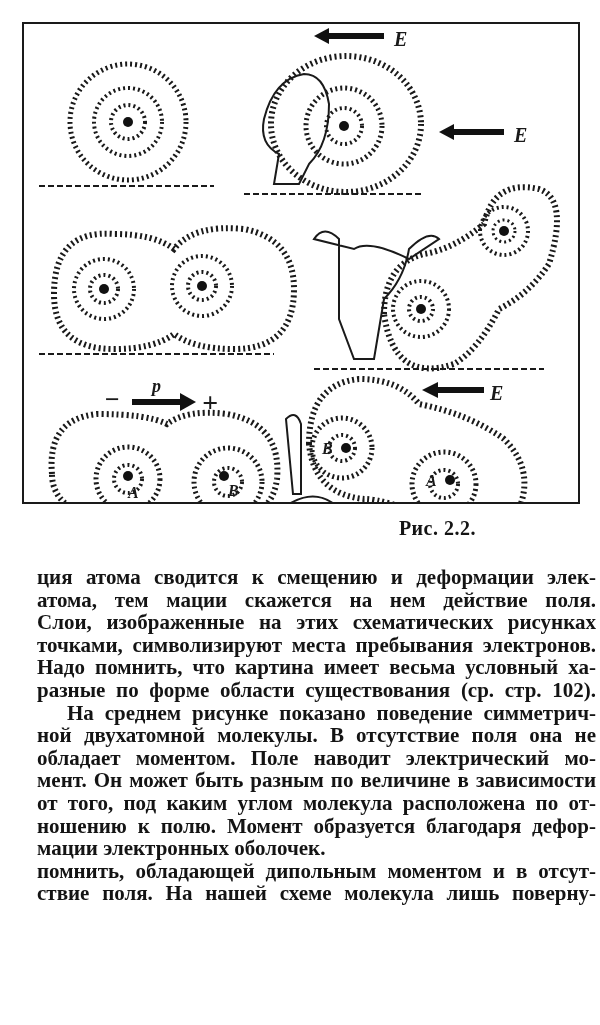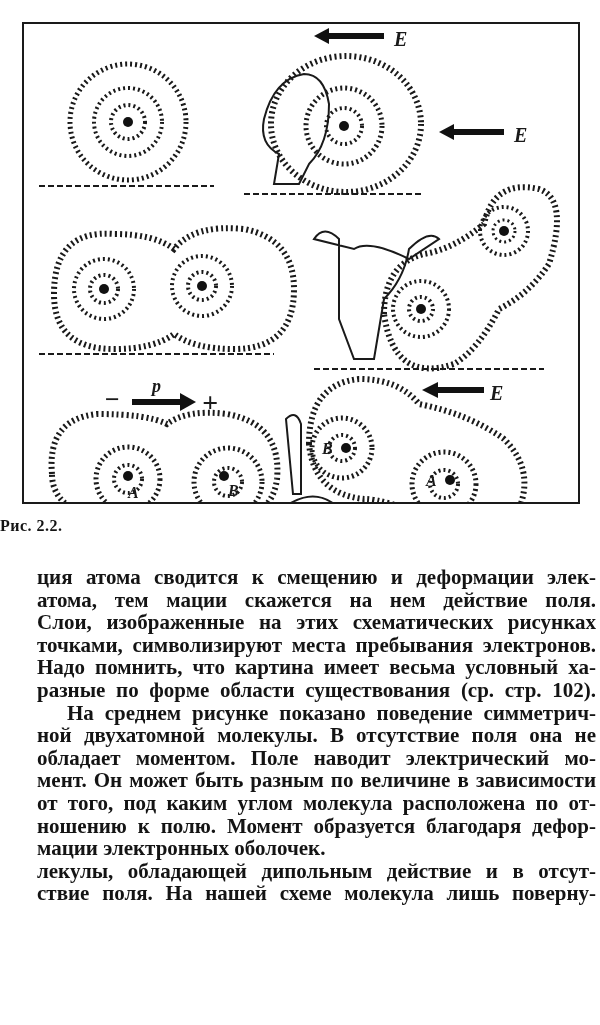--- a/index.html
+++ b/index.html
@@ -1,22 +1,22 @@
 <!DOCTYPE html>
 <html><head>
 <meta charset="utf-8">
 <style>
   html, body { margin:0; padding:0; background:#ffffff; }
   body { width:600px; height:1025px; position:relative; overflow:hidden;
          font-family:"Liberation Serif", "DejaVu Serif", serif; color:#141414; }
   .figure { position:absolute; left:22px; top:22px; width:558px; height:482px;
             border:2px solid #1a1a1a; box-sizing:border-box; background:#fff; }
   .figure svg { position:absolute; left:0; top:0; width:554px; height:478px; }
-  .caption { position:absolute; left:0; width:476px; top:517px; text-align:left;
-             font-size:16px; font-weight:bold; letter-spacing:0.5px; }
+  .caption { position:absolute; left:0; width:476px; top:517px; text-align:right;
+             font-size:20px; font-weight:bold; letter-spacing:0.5px; }
   .text { position:absolute; left:37px; width:559px; top:566px; font-size:21px;
           line-height:22.6px; font-weight:bold; text-align:justify; }
   .line { display:block; white-space:nowrap; text-align-last:justify; text-align:justify; width:559px; }
   .indent { padding-left:30px; width:529px; }
   .page-number { position:absolute; left:548px; top:1036px; font-size:17px; font-weight:bold; }
   .dots { fill:none; stroke:#1a1a1a; stroke-dasharray:2 3; }
   .nuc { fill:#111; }
   .lab { font-family:"Liberation Serif", serif; font-style:italic; font-weight:bold; fill:#1a1a1a; }
 </style>
 </head>
@@ -125,18 +125,18 @@
   <div>
     <span class="line indent">На среднем рисунке показано поведение симметрич-</span>
     <span class="line">ной двухатомной молекулы. В отсутствие поля она не</span>
     <span class="line">обладает моментом. Поле наводит электрический мо-</span>
     <span class="line">мент. Он может быть разным по величине в зависимости</span>
     <span class="line">от того, под каким углом молекула расположена по от-</span>
     <span class="line">ношению к полю. Момент образуется благодаря дефор-</span>
     <span class="line" style="text-align-last:left">мации электронных оболочек.</span>
   </div>
   <div>
-    <span class="line">лекулы, обладающей дипольным действие и в отсут-</span>
+    <span class="line">помнить, обладающей дипольным моментом и в отсут-</span>
     <span class="line">ствие поля. На нашей схеме молекула лишь поверну-</span>
   </div>
 </div>
 
 <div class="page-number">49</div>
 
 </body></html>

